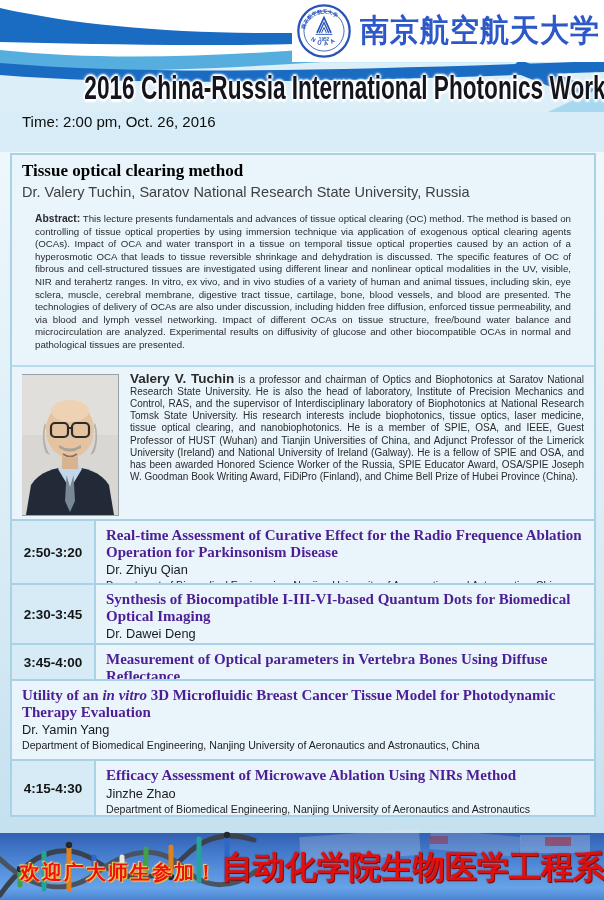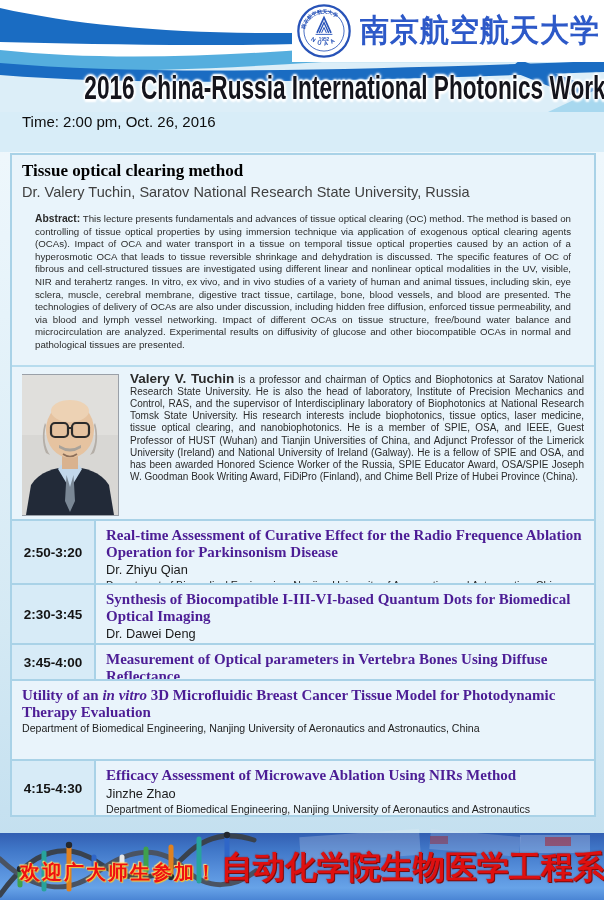--- a/index.html
+++ b/index.html
@@ -178,20 +178,21 @@
       <div class="cell">
         <div class="t-title">Measurement of Optical parameters in Vertebra Bones Using Diffuse Reflectance</div>
         <div class="t-speaker">Dr. Weitao Li</div>
         <div class="t-dept">Department of Biomedical Engineering, Nanjing University of Aeronautics and Astronautics, China</div>
       </div>
     </div>
 
     <div class="row r5">
       <div class="cell">
         <div class="t-title"><span>Utility of an </span><i>in vitro</i><span> 3D Microfluidic Breast Cancer Tissue Model for Photodynamic Therapy Evaluation</span></div>
+        <div class="t-speaker">Dr. Yamin Yang</div>
         <div class="t-dept">Department of Biomedical Engineering, Nanjing University of Aeronautics and Astronautics, China</div>
       </div>
     </div>
 
     <div class="row r6">
       <div class="timecell">4:15-4:30</div>
       <div class="cell">
         <div class="t-title">Efficacy Assessment of Microwave Ablation Using NIRs Method</div>
         <div class="t-speaker">Jinzhe Zhao</div>
         <div class="t-dept">Department of Biomedical Engineering, Nanjing University of Aeronautics and Astronautics</div>

